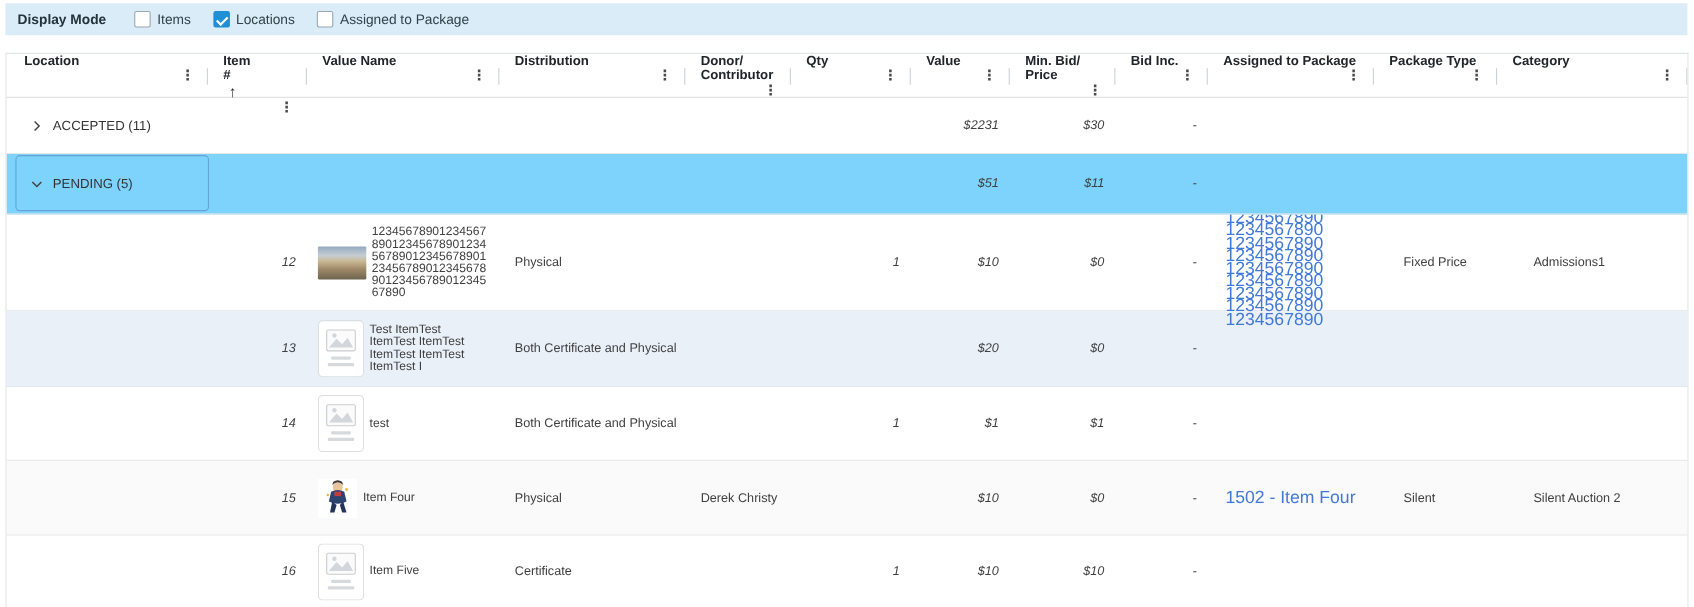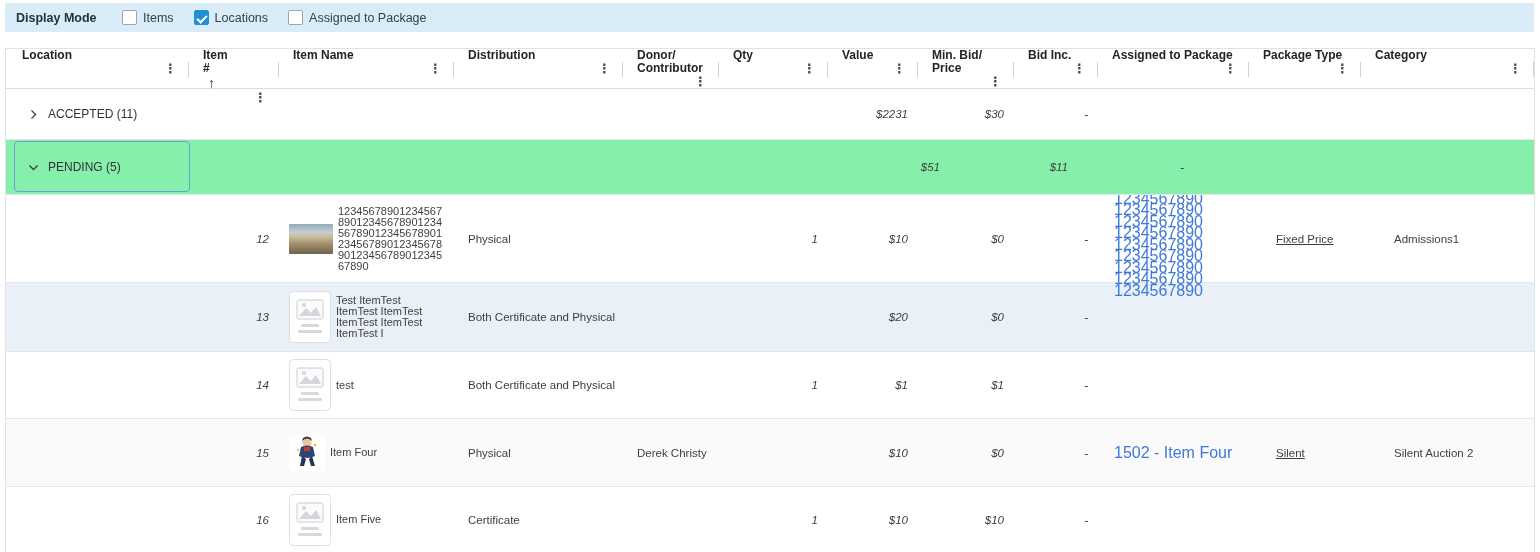--- a/index.html
+++ b/index.html
@@ -36,36 +36,36 @@
     height:15px; background:#ccd1d5; }
   .htitle { line-height:13px; min-width:0; }
   .c-num .htitle { max-width:28px; }
   .c-assigned .htitle, .c-ptype .htitle { white-space:nowrap; }
   .kebab { margin-left:auto; color:#4a4a4a; font-size:13px; line-height:1;
     padding:0 2px; cursor:pointer; }
   .sort-arrow { font-size:14px; color:#333; margin:0 2px 0 5px; font-weight:normal; }
 
   .row { display:flex; align-items:center; border-bottom:1px solid #e4e7ea; background:#fff; }
   .row-g1 { height:51px;align-items:center; }
-  .row-g2 { height:55px; position:relative; background:#86efac;gap:32px; }
+  .row-g2 { height:55px; position:relative; background:#7dd3fc; }
   .row-12 { height:88px; } .row-13 { height:69px; } .row-14 { height:67px; }
   .row-15 { height:68px; background:#fafafa; } .row-16 { height:66px; }
   .row-partial { height:12px; background:#fafafa; border-bottom:none; }
   .row.selected { background:#e9f0f8; }
 
   .cell { padding:0 10px 0 14px; font-size:11.5px; color:#3f3f3f; white-space:nowrap; }
   .cell.c-loc { padding-left:16px; }
   .cell.num { text-align:right; padding-right:10px;font-style:italic; }
   .cell.c-name { padding-left:10px; display:flex; align-items:center; white-space:normal; }
   .name-text { width:107px; font-size:11px; line-height:11px;
     overflow-wrap:break-word; margin-left:5px; color:#3f3f3f; }
   .cell.c-assigned { padding-left:16px; white-space:normal; }
   .assigned-text { display:block; width:133px; font-size:16px; line-height:11.5px;
     color:#4079d8; overflow-wrap:break-word; cursor:pointer; text-decoration:none; }
-  .cell.c-ptype { padding-left:27px;text-decoration:underline; }
+  .cell.c-ptype { padding-left:27px; }
   .cell.c-cat { padding-left:33px; }
 
   .grp-cell { width:822px; display:flex; align-items:center; padding-left:22px;
     font-size:12px; color:#333; gap:9px; cursor:pointer; }
   .chev { flex:0 0 auto; display:block; }
   .focus-ring { position:absolute; left:8px; top:1px; width:176px; height:51px;
     border:1px solid #66a1d8; border-radius:4px; pointer-events:none; }
 
   .thumb { flex:0 0 auto; }
   .thumb-photo { width:44px; height:30px; border-radius:1px;
@@ -96,21 +96,21 @@
     <div class="hcell c-loc">
       <span class="htitle">Location</span>
       <span class="kebab">⋮</span>
     </div>
     <div class="hcell c-num">
       <span class="htitle">Item #</span>
       <span class="sort-arrow">↑</span>
       <span class="kebab">⋮</span>
     </div>
     <div class="hcell c-name">
-      <span class="htitle">Item Name</span>
+      <span class="htitle">Value Name</span>
       <span class="kebab">⋮</span>
     </div>
     <div class="hcell c-dist">
       <span class="htitle">Distribution</span>
       <span class="kebab">⋮</span>
     </div>
     <div class="hcell c-donor">
       <span class="htitle">Donor/ Contributor</span>
       <span class="kebab">⋮</span>
     </div>

